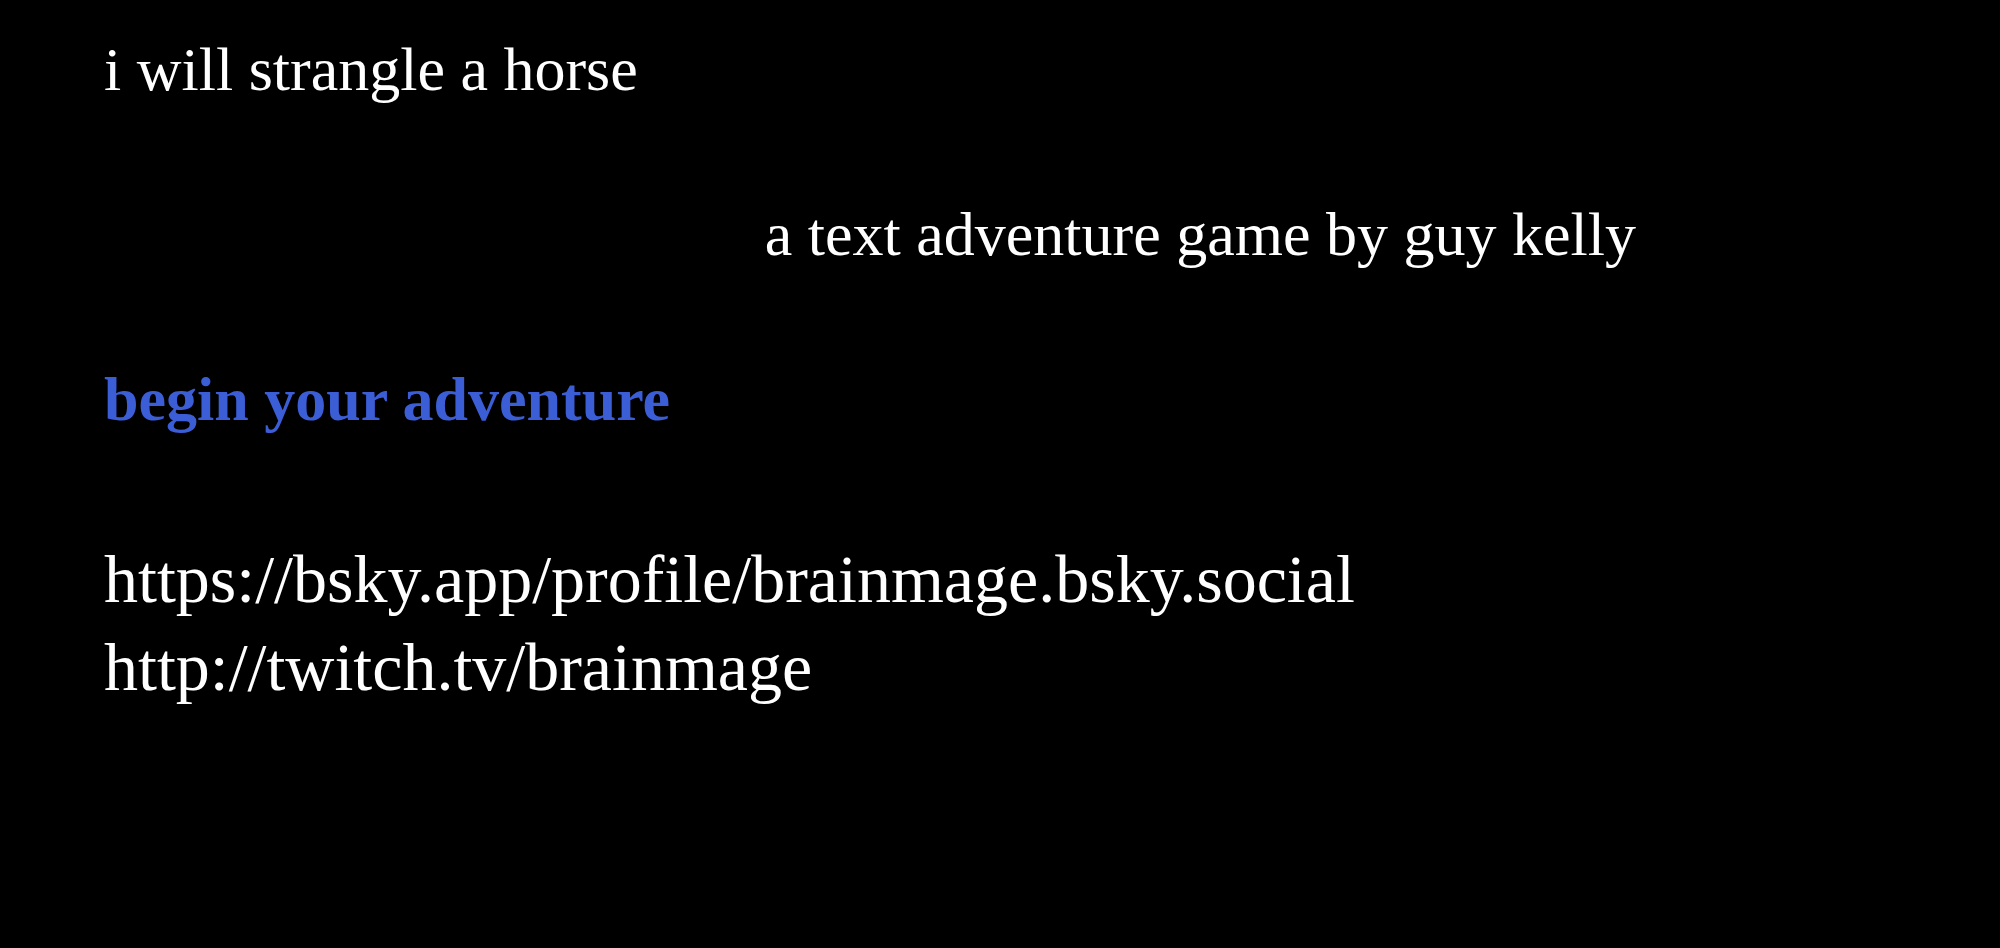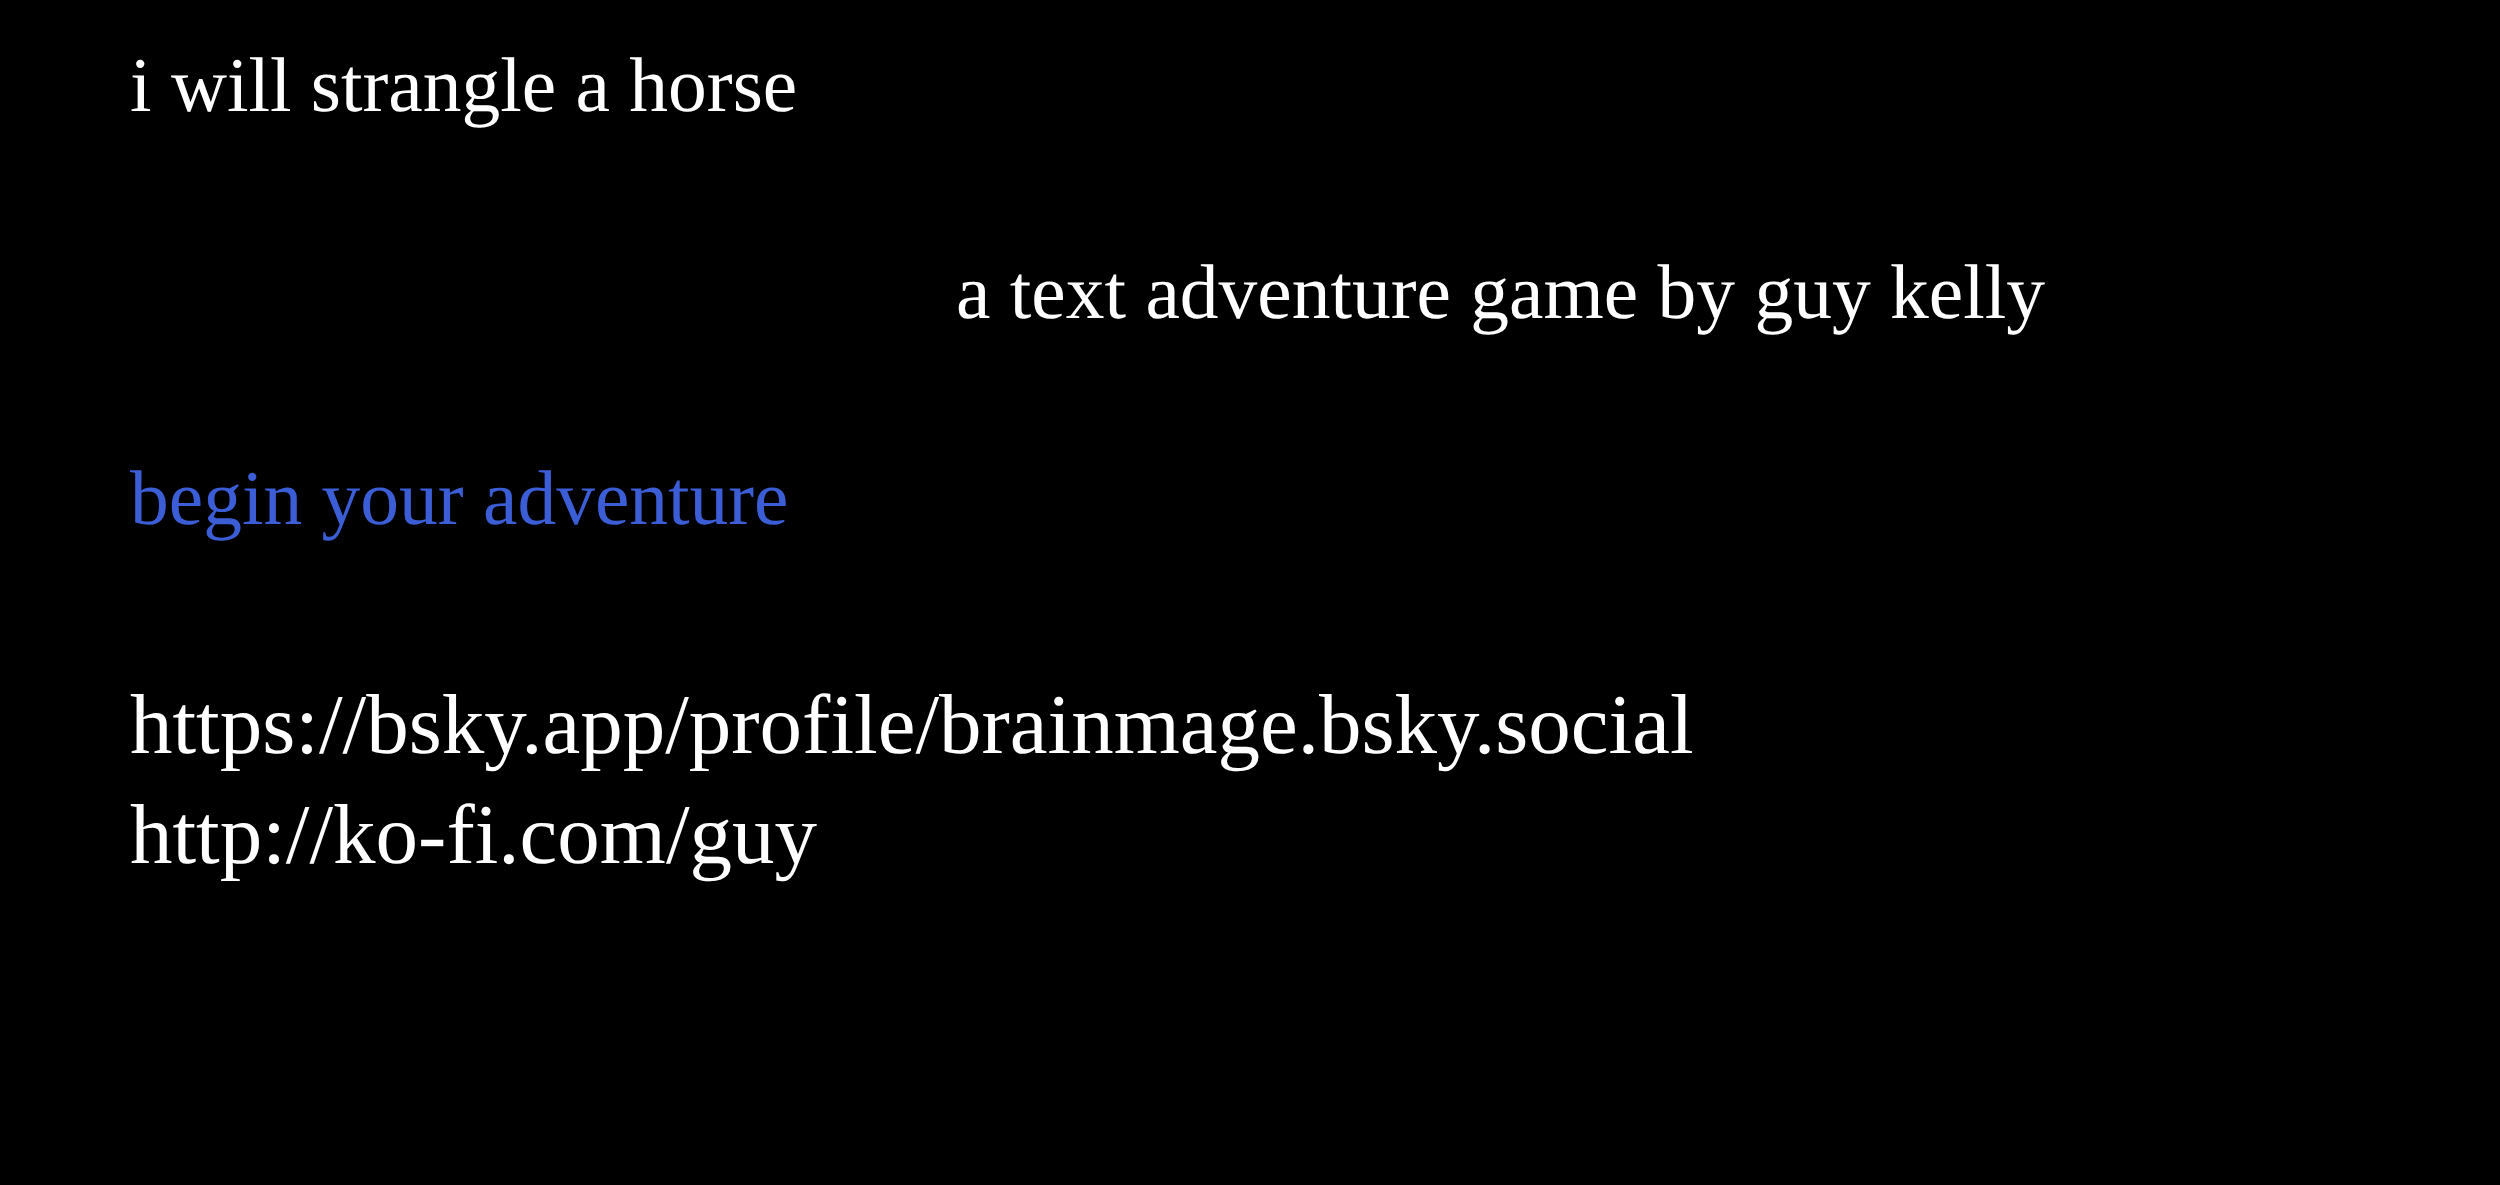--- a/index.html
+++ b/index.html
@@ -36,21 +36,21 @@
   .para-subtitle {
     padding-top: 103px;
     text-align: right;
   }
   .para-cta {
     padding-top: 103px;
   }
   .cta-link {
     font-size: 62px;
     line-height: 62px;
-    font-weight: normal;
+    font-weight: bold;
     color: #3b5ed6;
     text-decoration: none;
     white-space: nowrap;
     display: inline-block;
   }
   .para-links {
     padding-top: 105px;
   }
   .link-line {
     font-size: 68px;
@@ -71,16 +71,16 @@
   <div class="para-subtitle">
     <div class="line">a text adventure game by guy kelly</div>
   </div>
 
   <div class="para-cta">
     <a class="cta-link" href="#">begin your adventure</a>
   </div>
 
   <div class="para-links">
     <div class="link-line">https://bsky.app/profile/brainmage.bsky.social</div>
-    <div class="link-line">http://ko-fi.com/guy</div>
+    <div class="link-line">http://twitch.tv/brainmage</div>
   </div>
 
 </div>
 
 </body></html>

